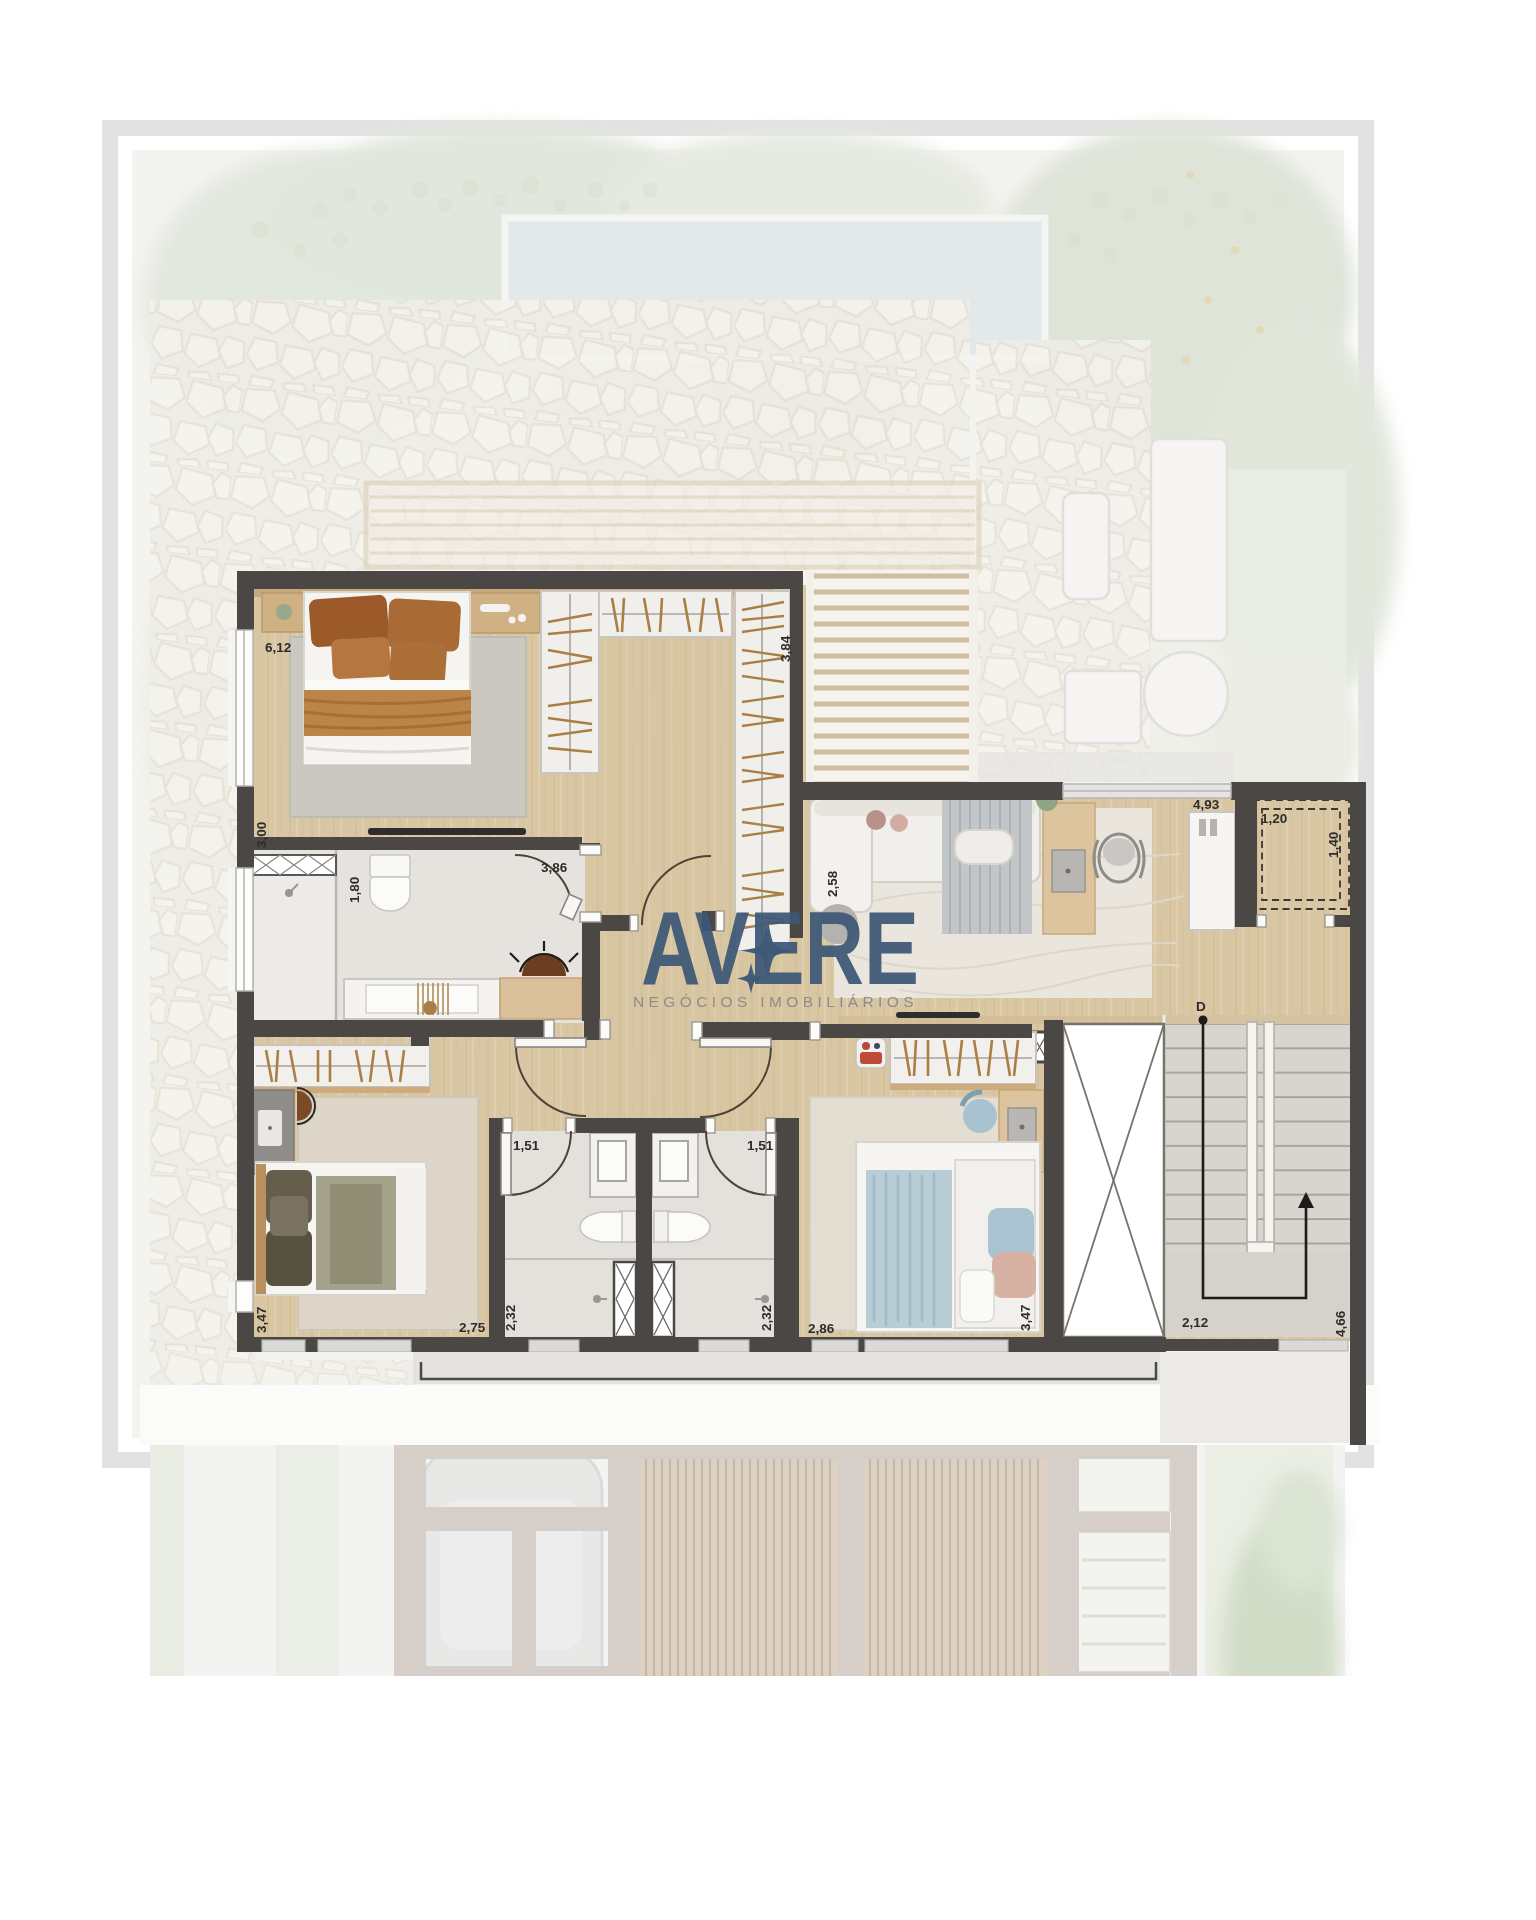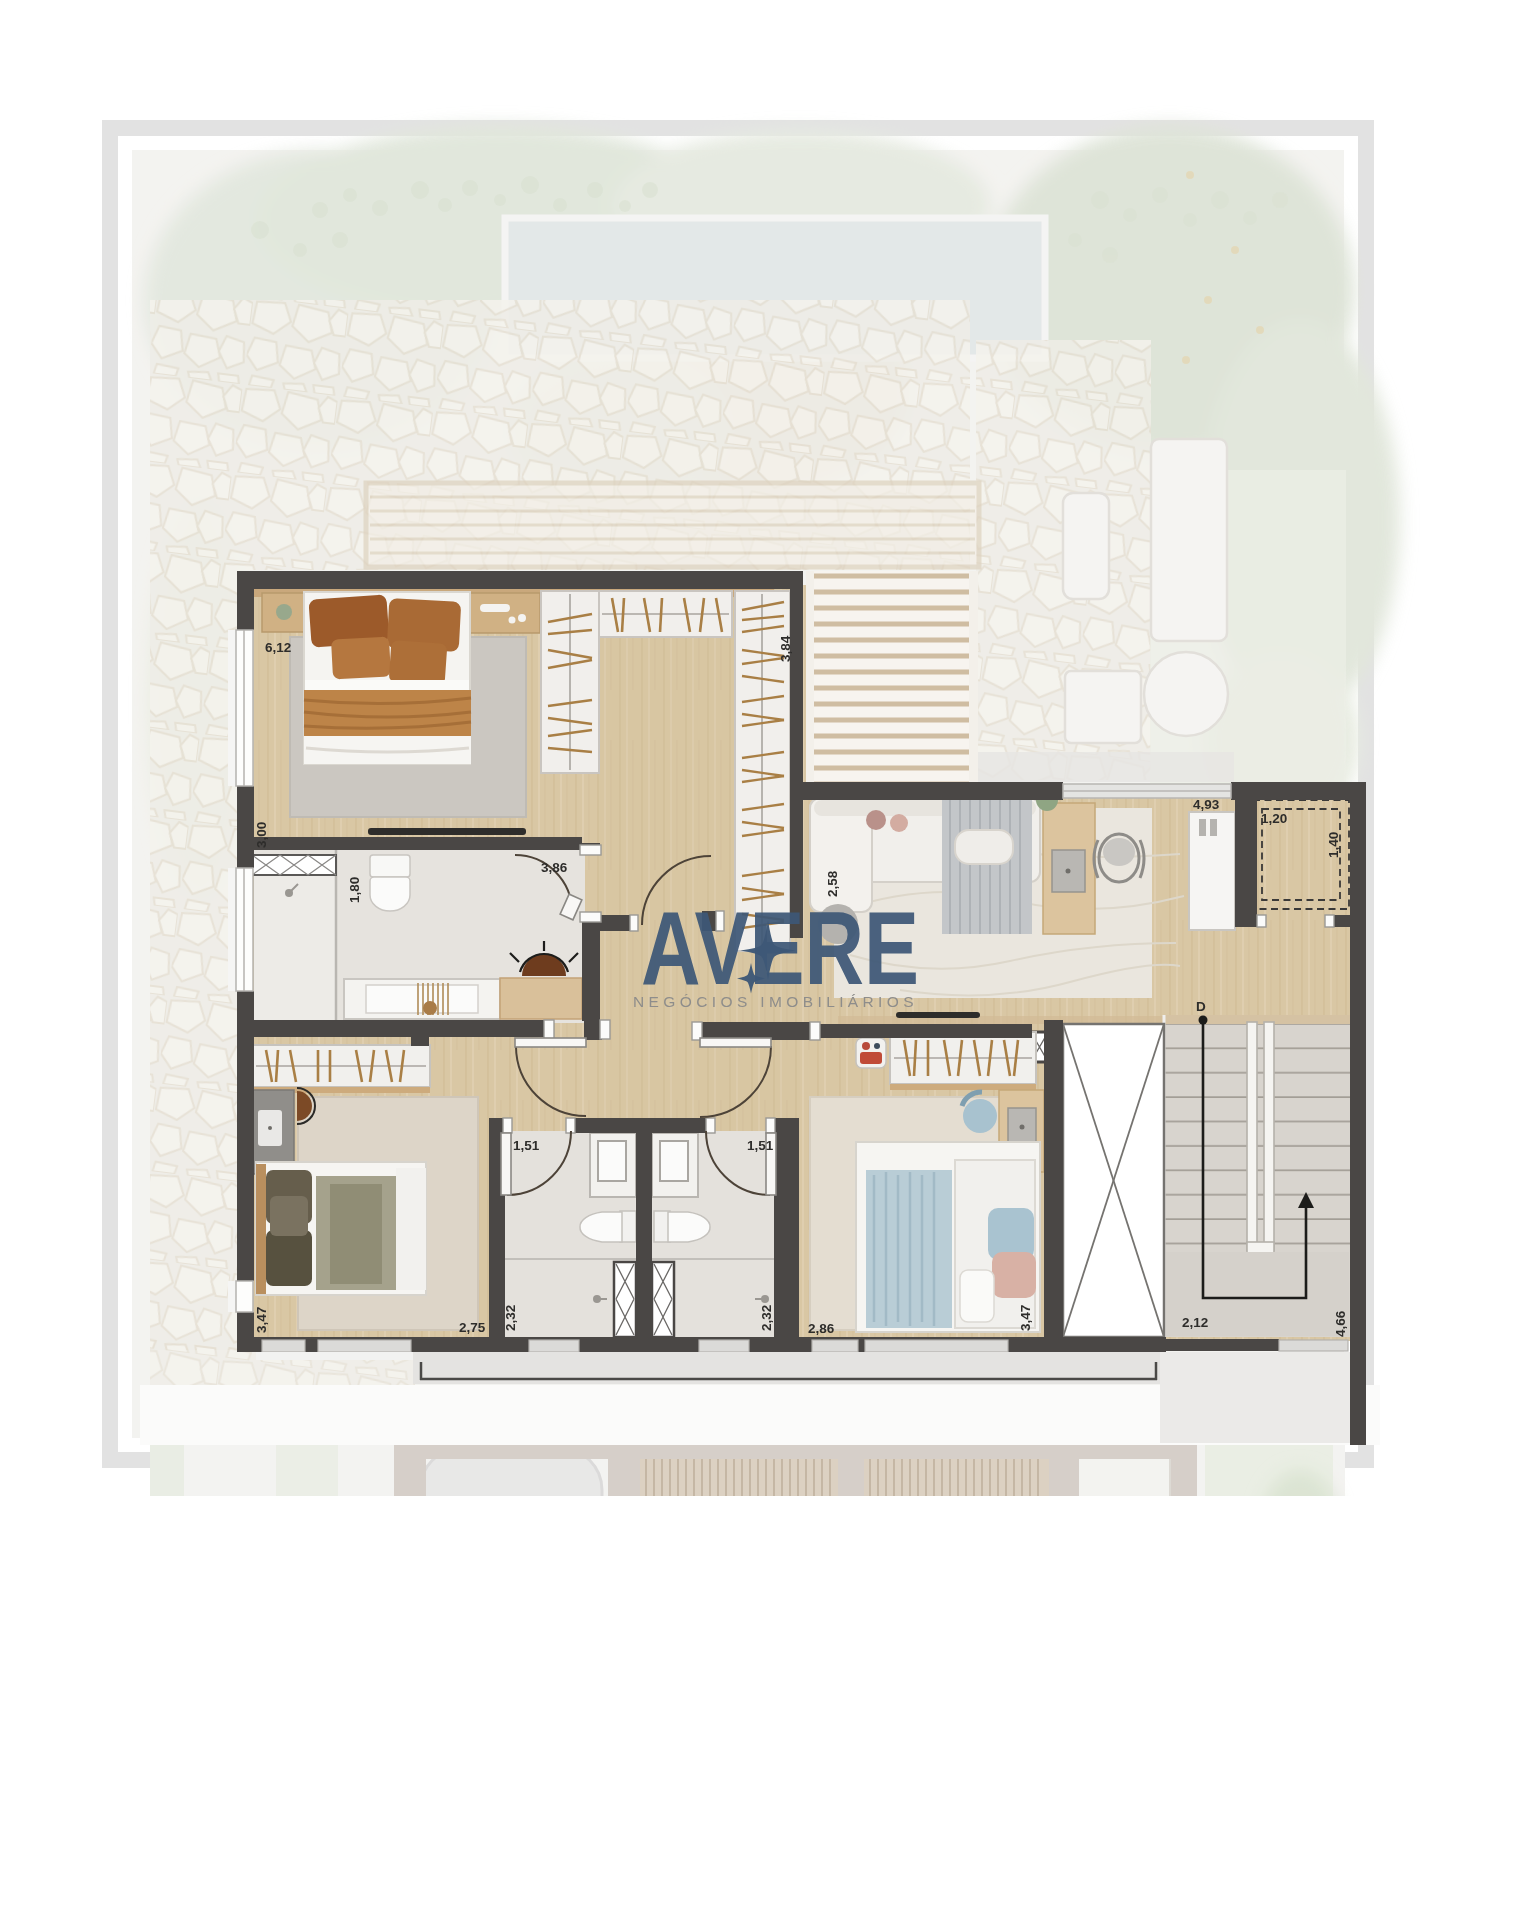--- a/index.html
+++ b/index.html
@@ -1,16 +1,16 @@
 <!DOCTYPE html>
 <html><head>
 <meta charset="utf-8">
 <style>
   html,body{margin:0;padding:0;background:#ffffff;}
-  #page{width:1536px;height:1496px;position:relative;font-family:"Liberation Sans",sans-serif;}
+  #page{width:1536px;height:1676px;position:relative;font-family:"Liberation Sans",sans-serif;}
   svg{display:block;}
   text{font-family:"Liberation Sans",sans-serif;}
 </style>
 </head>
 <body>
 <div id="page">
 <svg width="1536" height="1920" viewBox="0 0 1536 1920">
 <defs>
   <pattern id="wood" width="22" height="180" patternUnits="userSpaceOnUse">
     <rect width="22" height="180" fill="#d9c7a4"></rect>

